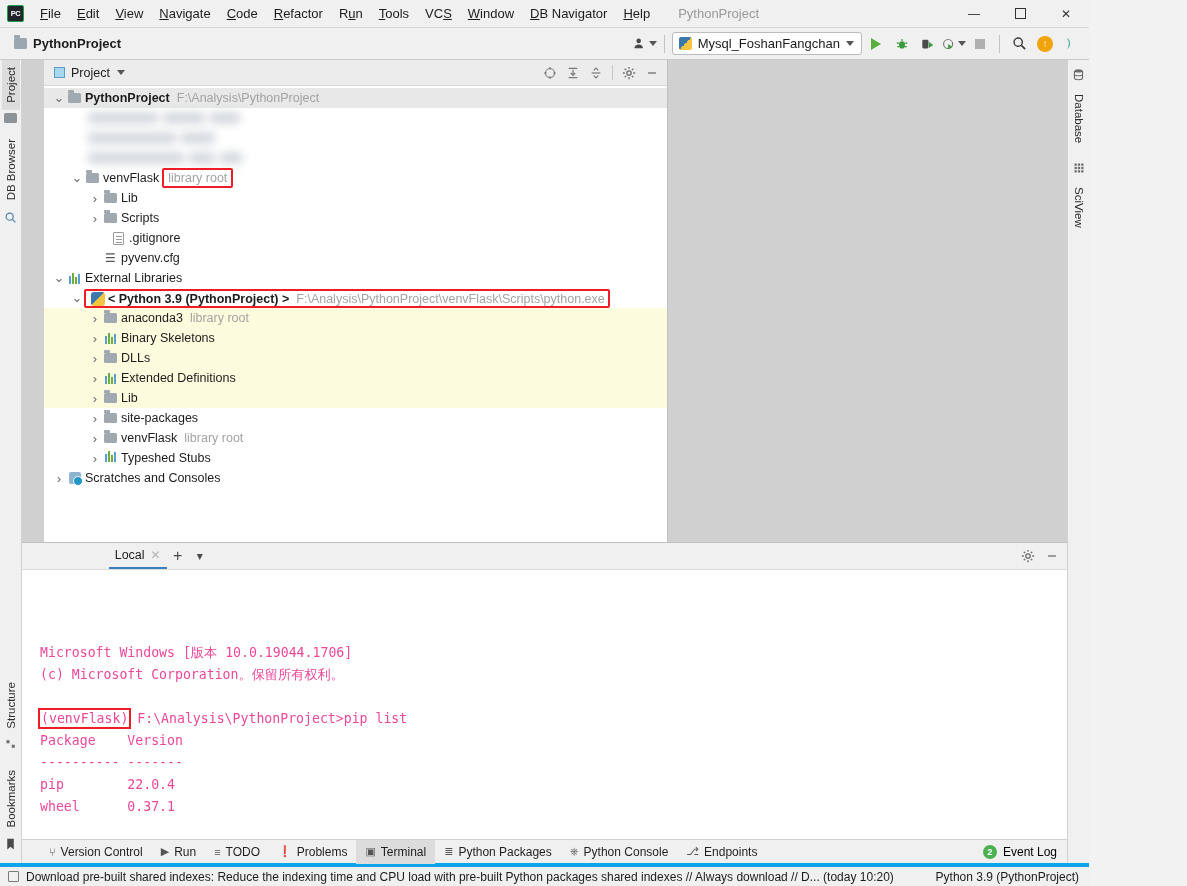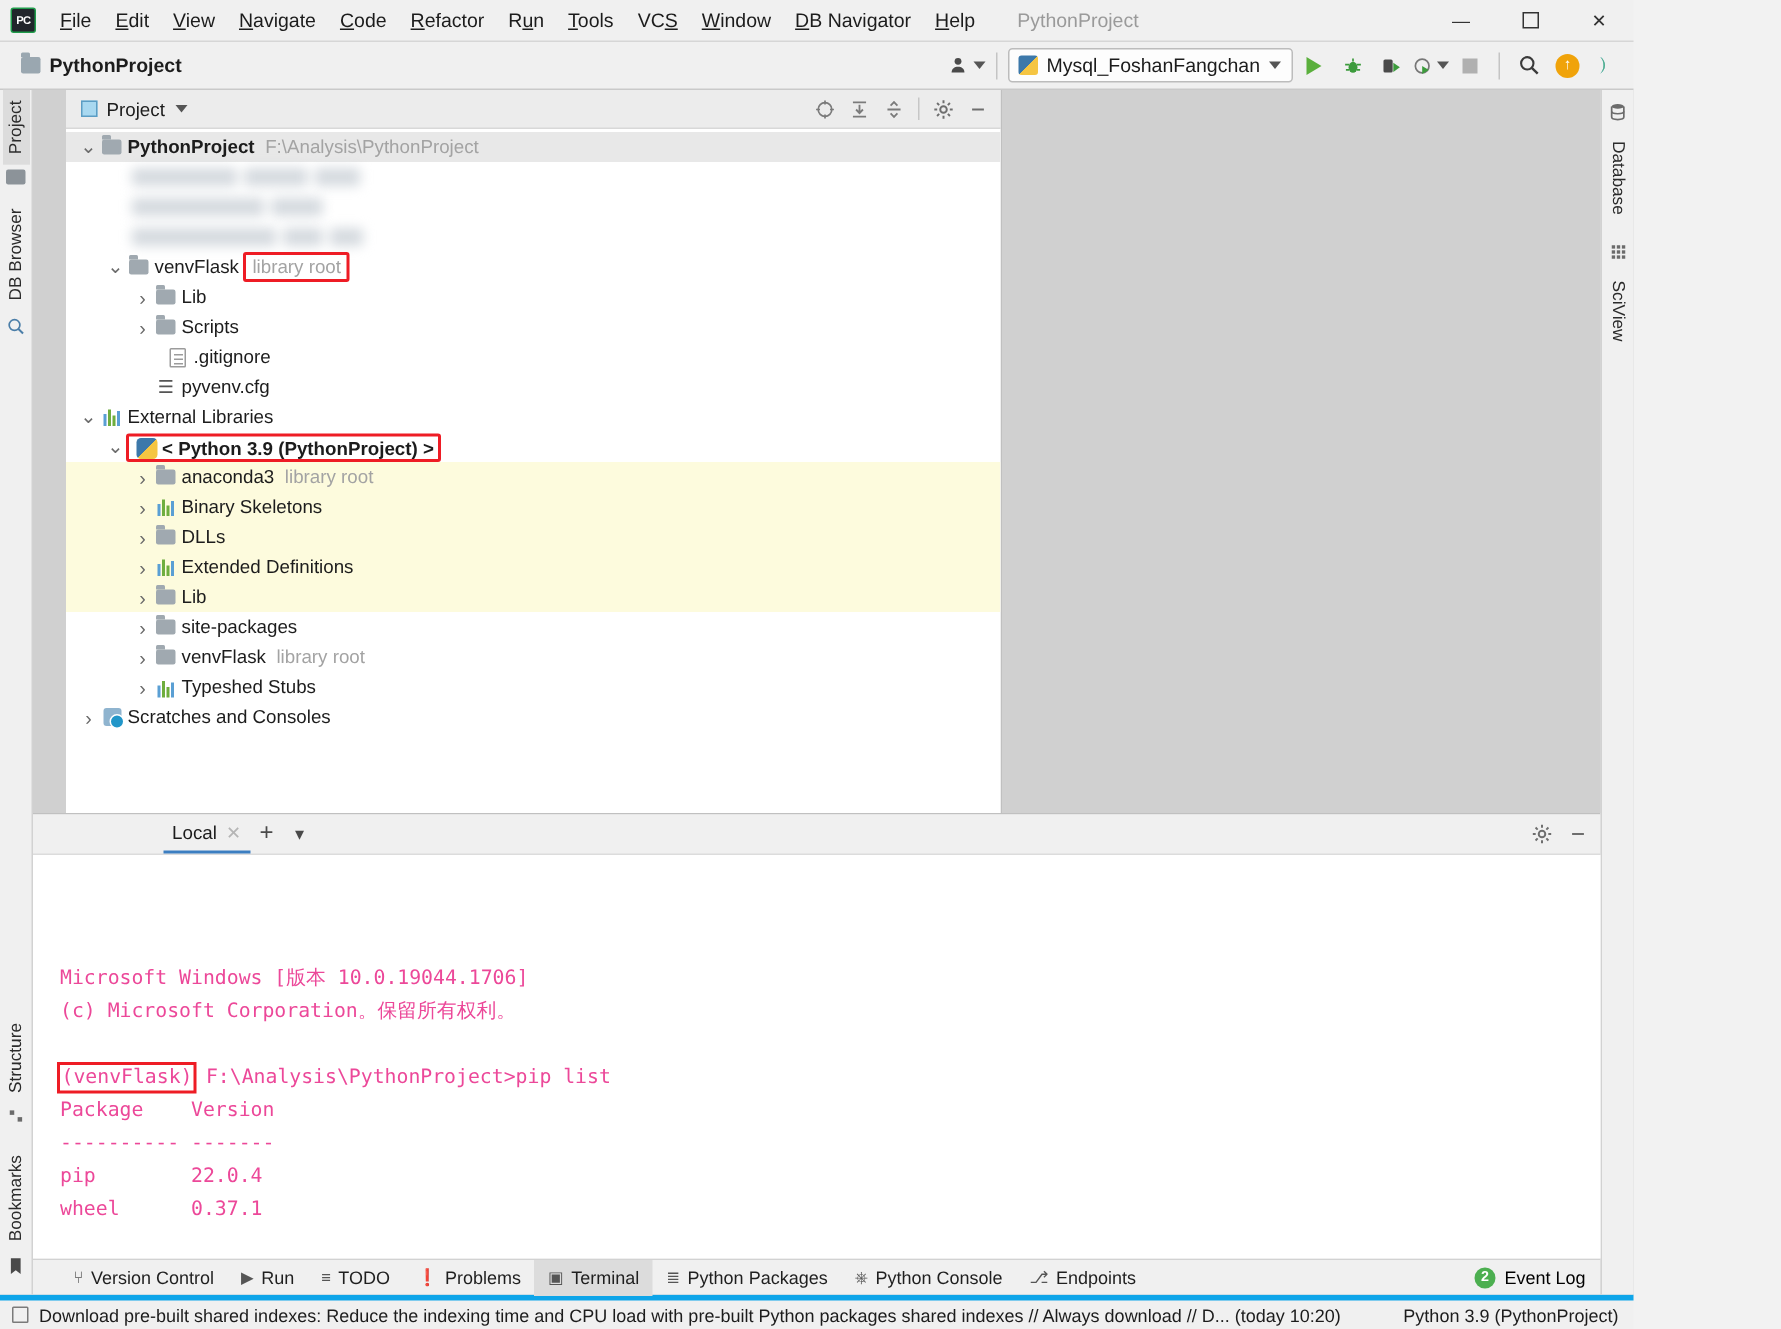--- a/index.html
+++ b/index.html
@@ -462,20 +462,21 @@
                   <span class="lbl">External Libraries</span>
                 </span>
               </div>
               <div class="row" style="padding-left: 26px;">
                 <span class="arrow" style="font-size: 13px; line-height: 8px;">⌄</span>
                 <span class="redbox" style="display: flex; align-items: flex-end; padding: 0px 3px; border-radius: 2px; height: 19px;">
                   <span class="icoslot">
                     <span class="py-ico" style="width:14px;height:14px;border-radius:3px;"></span>
                   </span>
                   <span class="lbl b">&lt; Python 3.9 (PythonProject) &gt;</span>
+                  <span class="sub">F:\Analysis\PythonProject\venvFlask\Scripts\python.exe</span>
                 </span>
               </div>
               <div class="row hl" style="padding-left: 44px;">
                 <span class="arrow" style="font-size: 13px;">›</span>
                 <span style="display: flex; align-items: center;">
                   <span class="icoslot">
                     <span class="folder"></span>
                   </span>
                   <span class="lbl">anaconda3</span>
                   <span class="sub">library root</span>
@@ -541,21 +542,21 @@
                 <span style="display: flex; align-items: center;">
                   <span class="icoslot">
                     <span class="folder"></span>
                   </span>
                   <span class="lbl">venvFlask</span>
                   <span class="sub">library root</span>
                 </span>
               </div>
               <div class="row" style="padding-left: 44px;">
                 <span class="arrow" style="font-size: 13px;">›</span>
-                <span style="display: flex; align-items: flex-end;">
+                <span style="display: flex; align-items: flex-start;">
                   <span class="icoslot">
                     <span class="libbars">
                       <i></i>
                       <i></i>
                       <i></i>
                       <i></i>
                     </span>
                   </span>
                   <span class="lbl">Typeshed Stubs</span>
                 </span>

